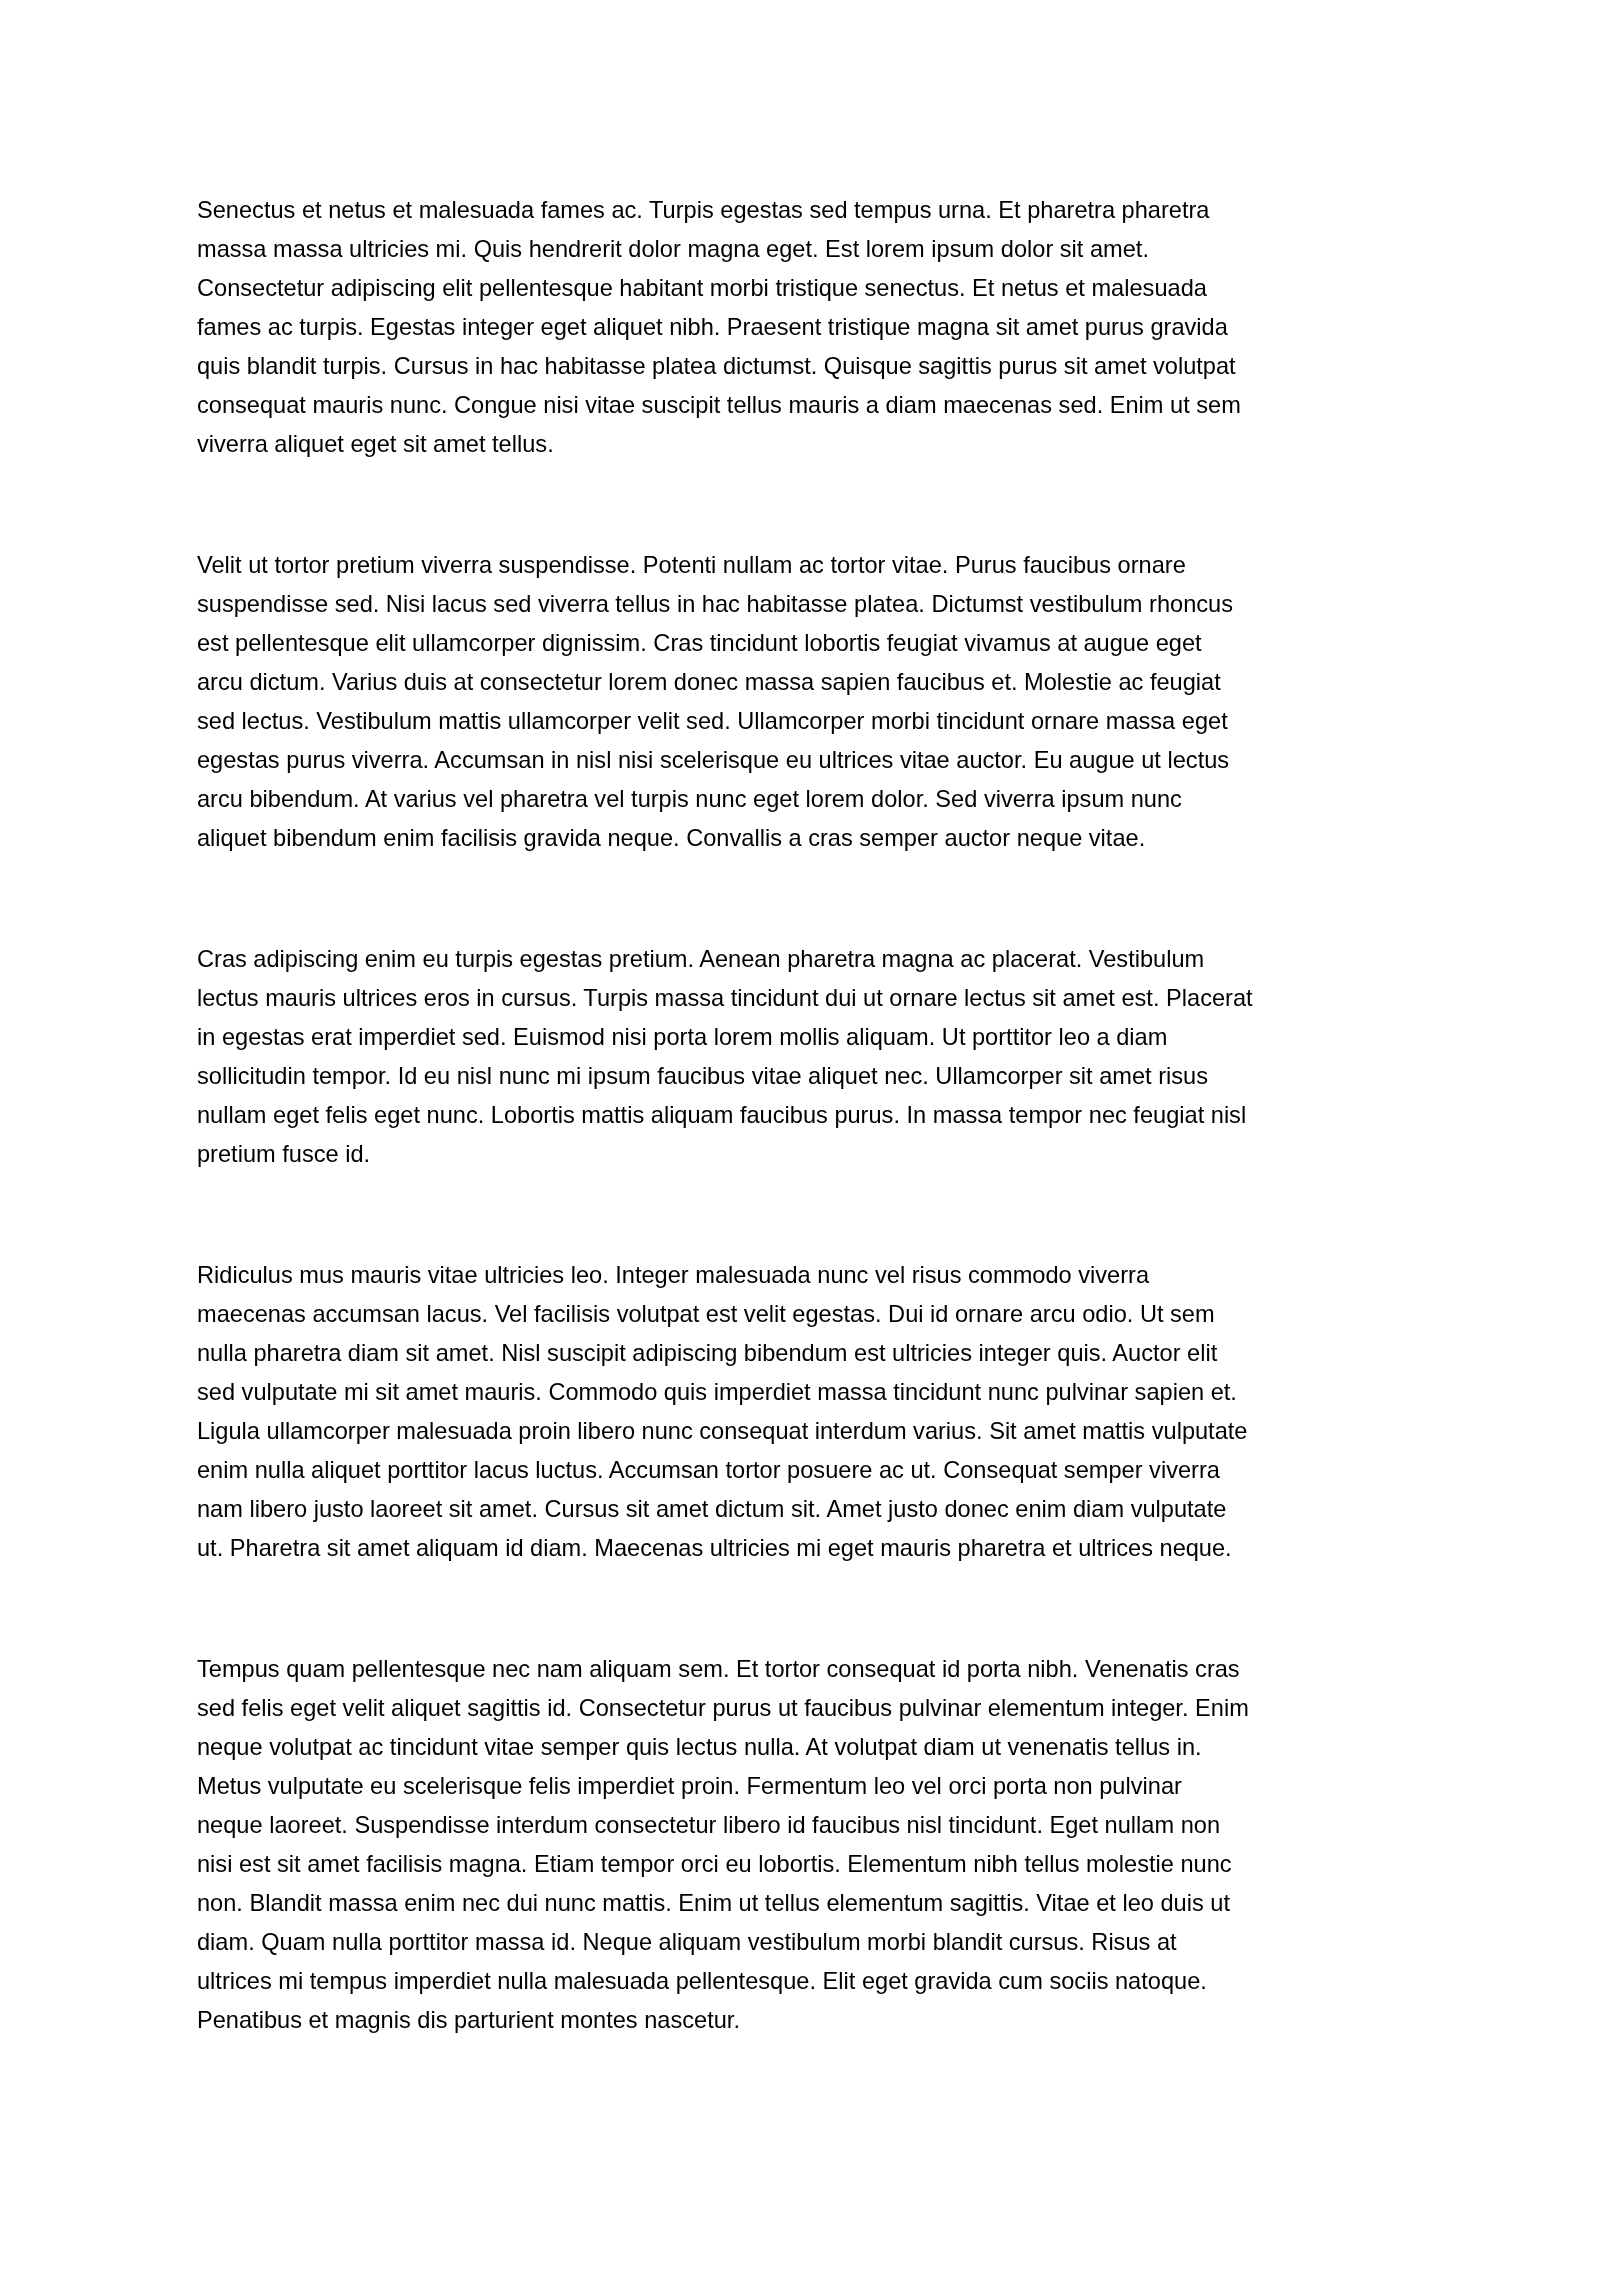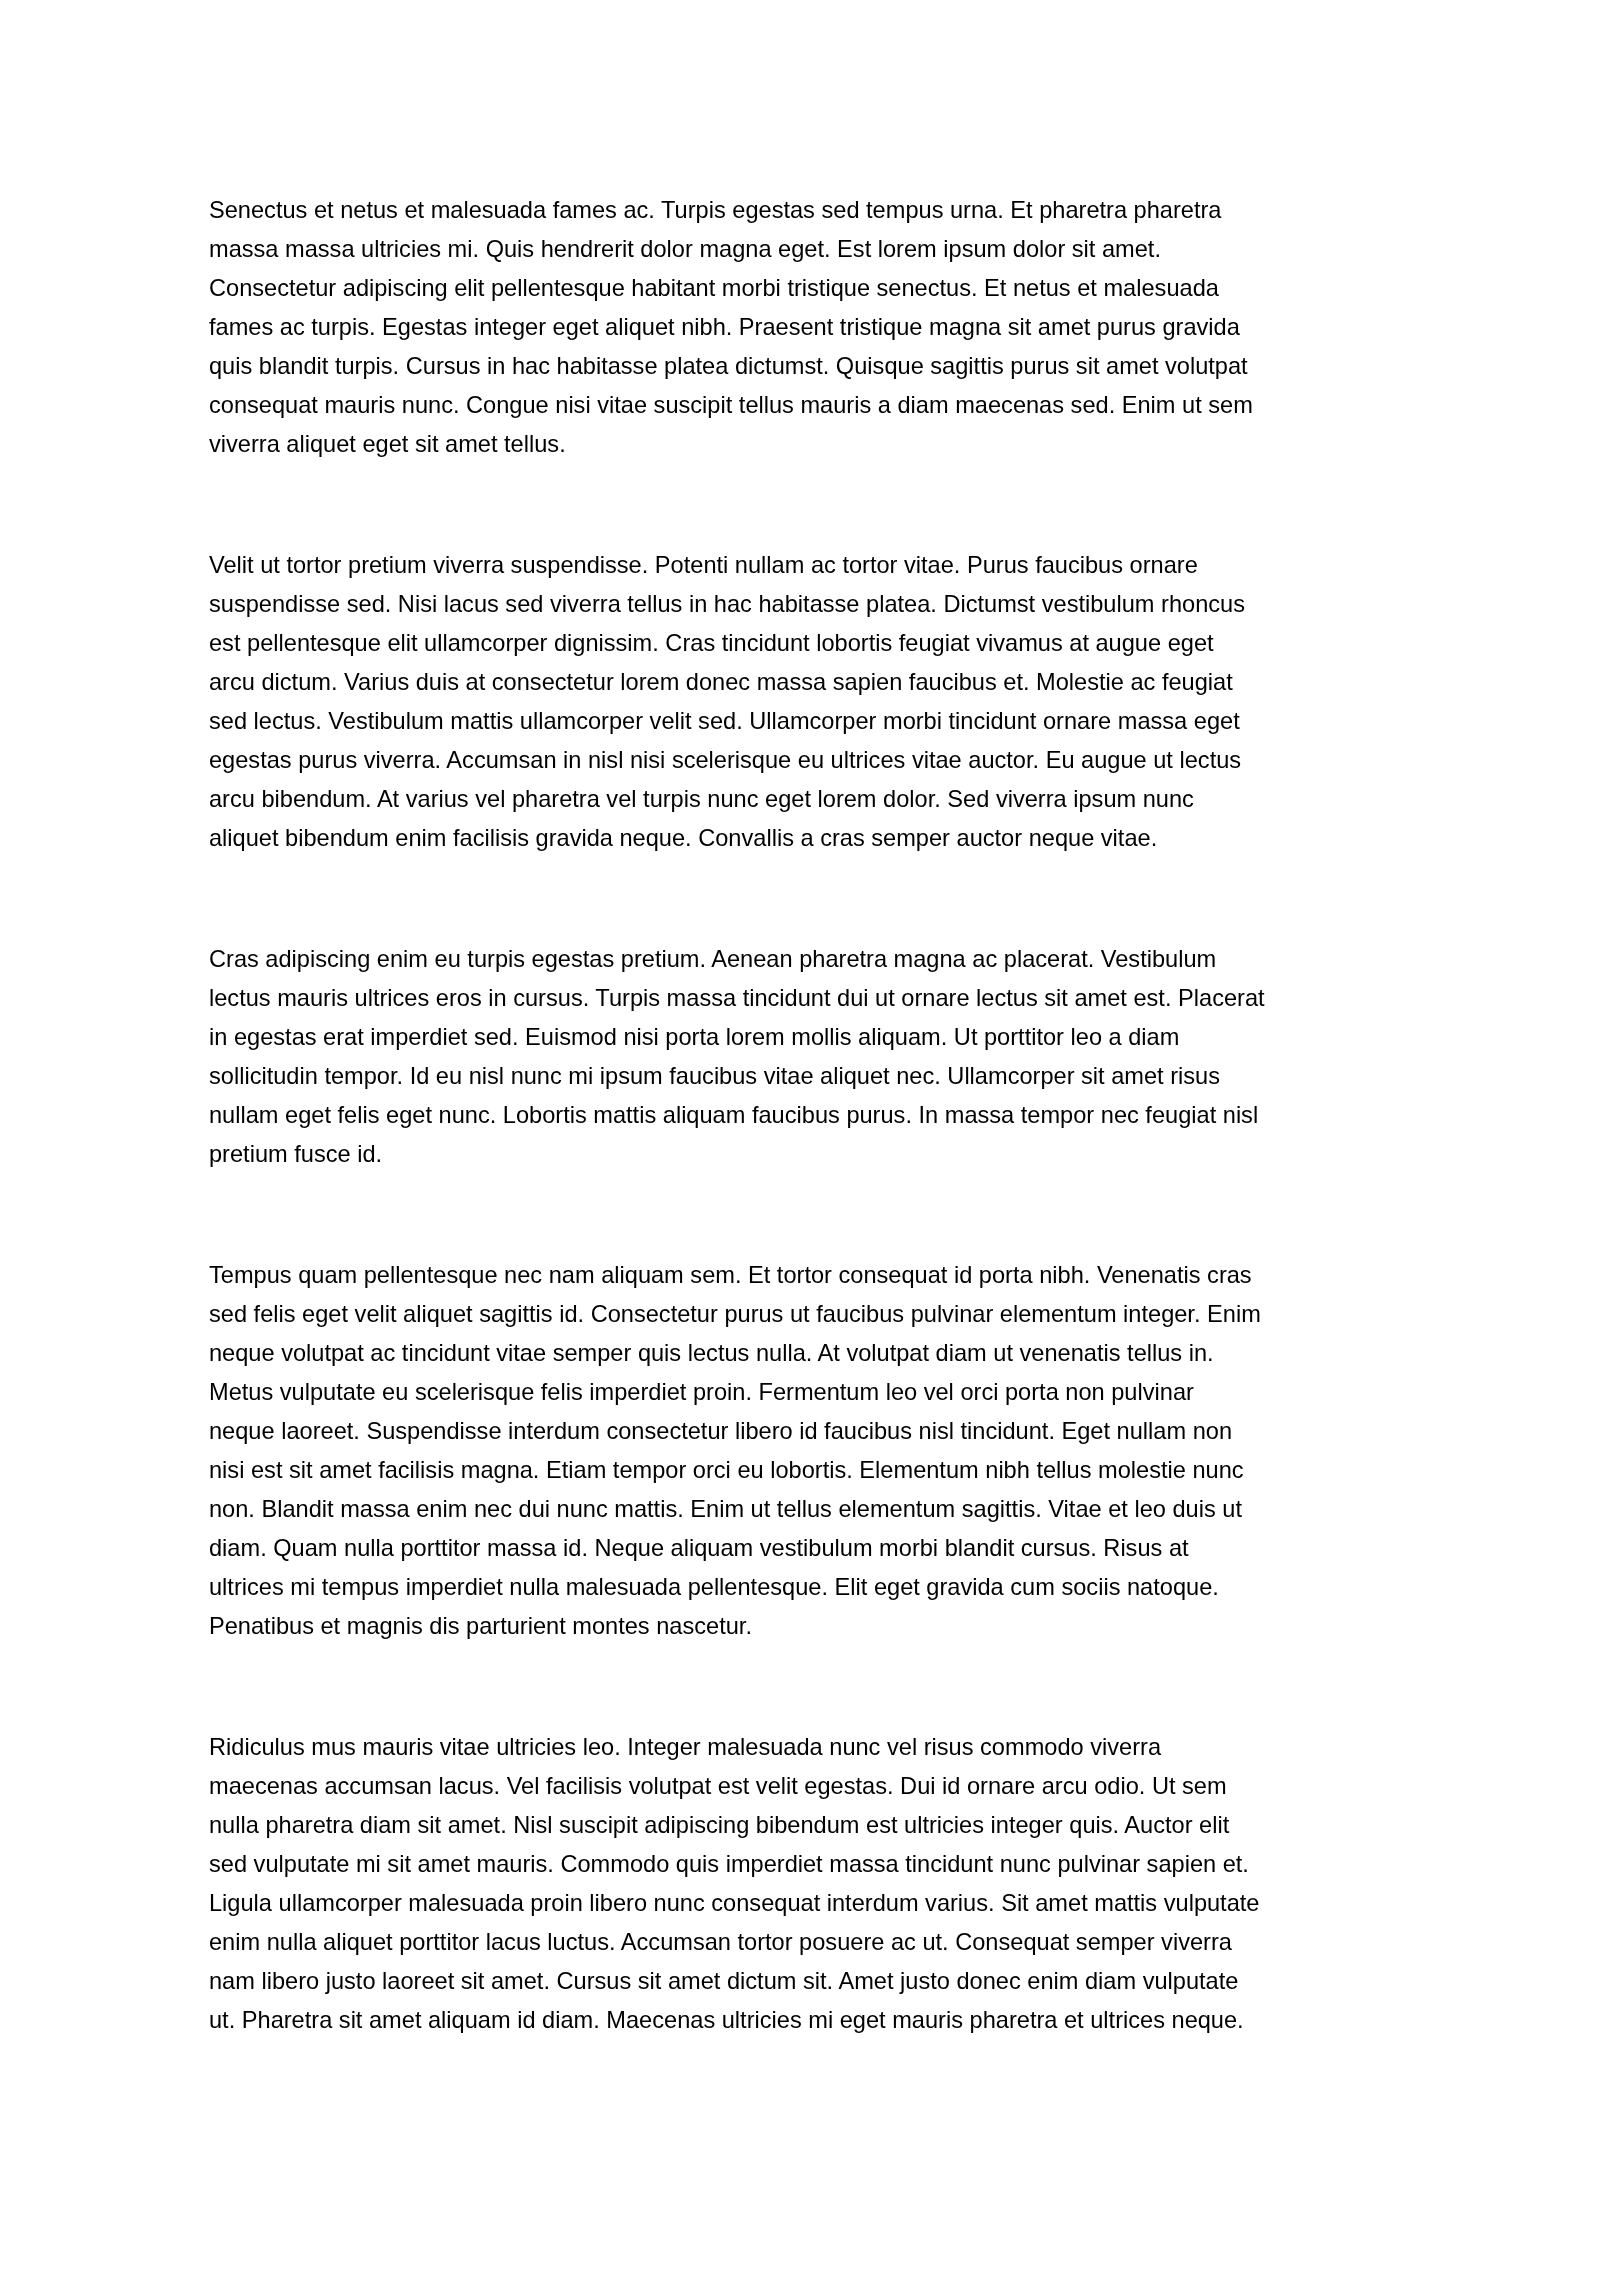--- a/index.html
+++ b/index.html
@@ -10,21 +10,21 @@
   .page {
     position: relative;
     box-sizing: border-box;
     width: 1623px;
     height: 2295px;
     background: #ffffff;
     padding: 191px 206px 0 197px;
     overflow: hidden;
   }
   .para {
-    margin: 0 0 82px 12px;
+    margin: 0 0 82px 0;
     font-family: "Liberation Sans", "DejaVu Sans", sans-serif;
     font-size: 23.6px;
     line-height: 39px;
     font-weight: 400;
     color: #000000;
     white-space: pre-line;
     text-align: left;
   }
 </style>
 </head>
@@ -45,32 +45,32 @@
 sed lectus. Vestibulum mattis ullamcorper velit sed. Ullamcorper morbi tincidunt ornare massa eget
 egestas purus viverra. Accumsan in nisl nisi scelerisque eu ultrices vitae auctor. Eu augue ut lectus
 arcu bibendum. At varius vel pharetra vel turpis nunc eget lorem dolor. Sed viverra ipsum nunc
 aliquet bibendum enim facilisis gravida neque. Convallis a cras semper auctor neque vitae.</p>
   <p class="para">Cras adipiscing enim eu turpis egestas pretium. Aenean pharetra magna ac placerat. Vestibulum
 lectus mauris ultrices eros in cursus. Turpis massa tincidunt dui ut ornare lectus sit amet est. Placerat
 in egestas erat imperdiet sed. Euismod nisi porta lorem mollis aliquam. Ut porttitor leo a diam
 sollicitudin tempor. Id eu nisl nunc mi ipsum faucibus vitae aliquet nec. Ullamcorper sit amet risus
 nullam eget felis eget nunc. Lobortis mattis aliquam faucibus purus. In massa tempor nec feugiat nisl
 pretium fusce id.</p>
+  <p class="para">Ridiculus mus mauris vitae ultricies leo. Integer malesuada nunc vel risus commodo viverra
+maecenas accumsan lacus. Vel facilisis volutpat est velit egestas. Dui id ornare arcu odio. Ut sem
+nulla pharetra diam sit amet. Nisl suscipit adipiscing bibendum est ultricies integer quis. Auctor elit
+sed vulputate mi sit amet mauris. Commodo quis imperdiet massa tincidunt nunc pulvinar sapien et.
+Ligula ullamcorper malesuada proin libero nunc consequat interdum varius. Sit amet mattis vulputate
+enim nulla aliquet porttitor lacus luctus. Accumsan tortor posuere ac ut. Consequat semper viverra
+nam libero justo laoreet sit amet. Cursus sit amet dictum sit. Amet justo donec enim diam vulputate
+ut. Pharetra sit amet aliquam id diam. Maecenas ultricies mi eget mauris pharetra et ultrices neque.</p>
   <p class="para">Tempus quam pellentesque nec nam aliquam sem. Et tortor consequat id porta nibh. Venenatis cras
 sed felis eget velit aliquet sagittis id. Consectetur purus ut faucibus pulvinar elementum integer. Enim
 neque volutpat ac tincidunt vitae semper quis lectus nulla. At volutpat diam ut venenatis tellus in.
 Metus vulputate eu scelerisque felis imperdiet proin. Fermentum leo vel orci porta non pulvinar
 neque laoreet. Suspendisse interdum consectetur libero id faucibus nisl tincidunt. Eget nullam non
 nisi est sit amet facilisis magna. Etiam tempor orci eu lobortis. Elementum nibh tellus molestie nunc
 non. Blandit massa enim nec dui nunc mattis. Enim ut tellus elementum sagittis. Vitae et leo duis ut
 diam. Quam nulla porttitor massa id. Neque aliquam vestibulum morbi blandit cursus. Risus at
 ultrices mi tempus imperdiet nulla malesuada pellentesque. Elit eget gravida cum sociis natoque.
 Penatibus et magnis dis parturient montes nascetur.</p>
-  <p class="para">Ridiculus mus mauris vitae ultricies leo. Integer malesuada nunc vel risus commodo viverra
-maecenas accumsan lacus. Vel facilisis volutpat est velit egestas. Dui id ornare arcu odio. Ut sem
-nulla pharetra diam sit amet. Nisl suscipit adipiscing bibendum est ultricies integer quis. Auctor elit
-sed vulputate mi sit amet mauris. Commodo quis imperdiet massa tincidunt nunc pulvinar sapien et.
-Ligula ullamcorper malesuada proin libero nunc consequat interdum varius. Sit amet mattis vulputate
-enim nulla aliquet porttitor lacus luctus. Accumsan tortor posuere ac ut. Consequat semper viverra
-nam libero justo laoreet sit amet. Cursus sit amet dictum sit. Amet justo donec enim diam vulputate
-ut. Pharetra sit amet aliquam id diam. Maecenas ultricies mi eget mauris pharetra et ultrices neque.</p>
 </div>
 
 
 </body></html>

